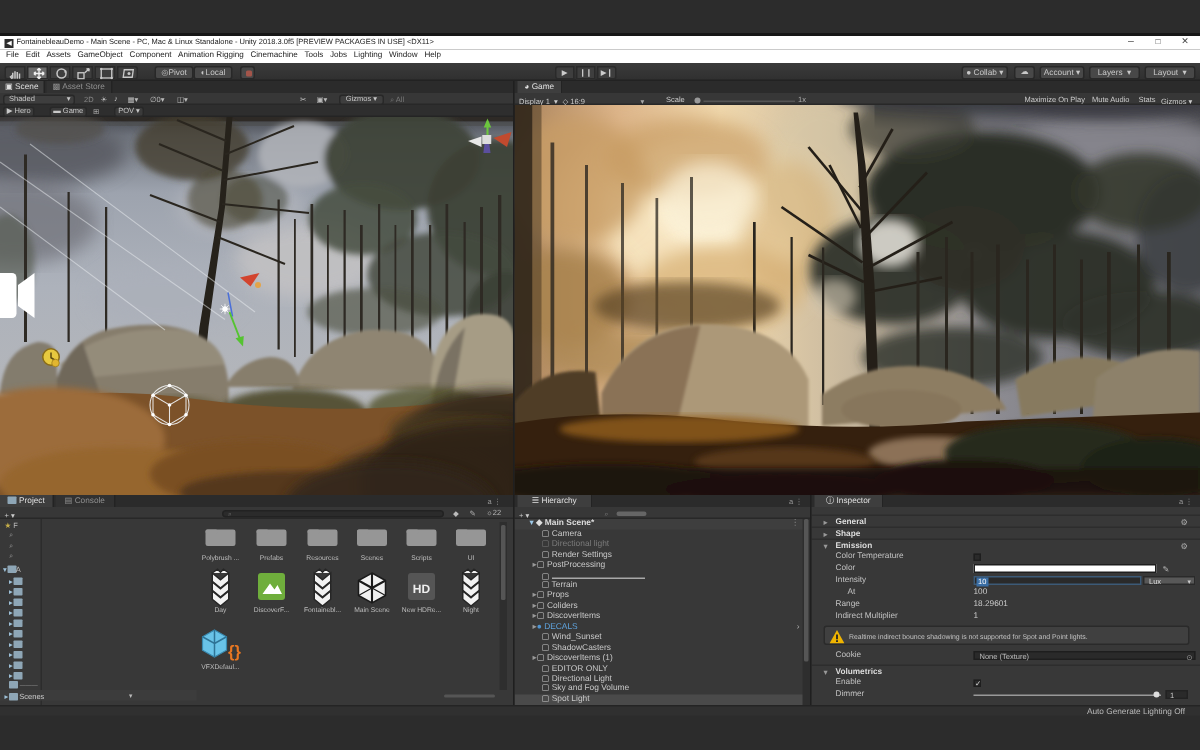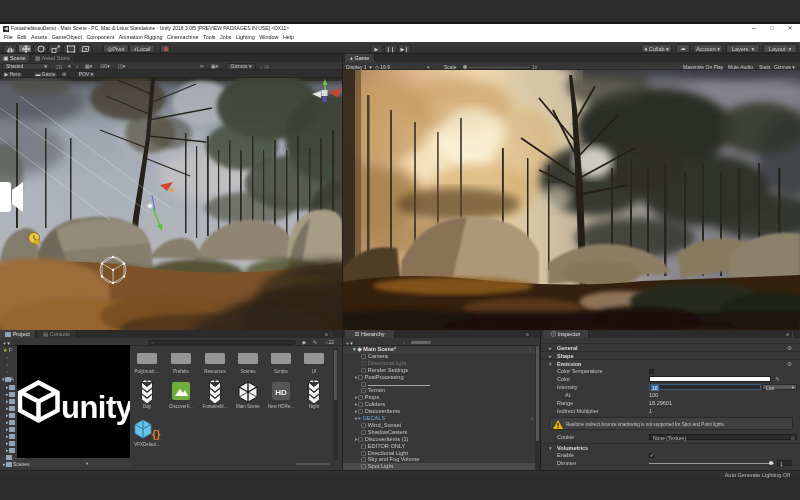--- a/index.html
+++ b/index.html
@@ -511,30 +511,20 @@
 
         <g>
             <path d="M143 74 L151 78.5 L151 87.5 L143 92 L135 87.5 L135 78.5 Z" fill="#69c3e8" stroke="#3a8ab0" stroke-width="0.8"></path>
             <path d="M143 74 L143 83 L135 78.5 M143 83 L151 78.5 M143 83 L143 92" stroke="#2e7396" stroke-width="1" fill="none"></path>
         <text x="152" y="92" font-size="11" font-weight="bold" fill="#e87722">{}</text>
           </g>
         <text x="147" y="100" font-size="4.5" fill="#bdbdbd" text-anchor="middle">VFXDefaul...</text>
       </svg>
     </div>
 
-    <div class="abs" style="left:17px;top:-1px;width:113px;height:113px;background:#000;">
-      <svg width="113" height="117" viewBox="0 0 113 117" style="position:absolute;left:0;top:0;">
-
-        <g stroke="#fff" stroke-width="4.5" fill="none" stroke-linejoin="miter">
-          <path d="M21.5 37.5 L40.5 47.5 L40.5 65.5 L21.5 75.5 L3 65.5 L3 47.5 Z"></path>
-          <path d="M21.5 56.5 L4.8 47.8 M21.5 56.5 L38.2 47.8 M21.5 56.5 L21.5 74"></path>
-        </g>
-        <text x="44" y="73" font-family="Liberation Sans, sans-serif" font-size="31" font-weight="bold" fill="#fff" letter-spacing="-0.5">unity</text>
-      </svg>
-    </div>
 
     <div class="abs" style="left:296px;top:117px;width:34px;height:2px;background:#555;border-radius:1px;"></div>
     <div class="abs" style="left:333px;top:2px;width:5px;height:112px;background:#2e2e2e;">
         <div class="abs" style="left:1px;top:2px;width:3px;height:50px;background:#555;border-radius:1px;"></div>
       </div>
   </div>
 
   <div class="abs tabbar" style="left:343px;top:330px;width:198px;">
     <div class="tab tabsel" style="left:2px;width:50px;">☰ Hierarchy</div>
     <div class="lbl" style="left:183px;top:1px;color:#999;font-size:5px;">a ⋮</div>

